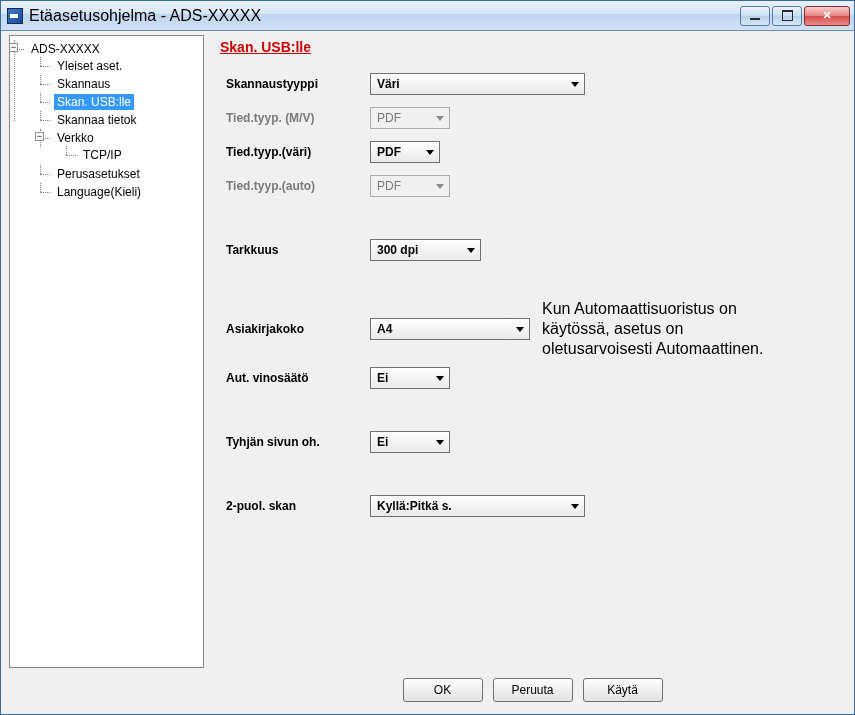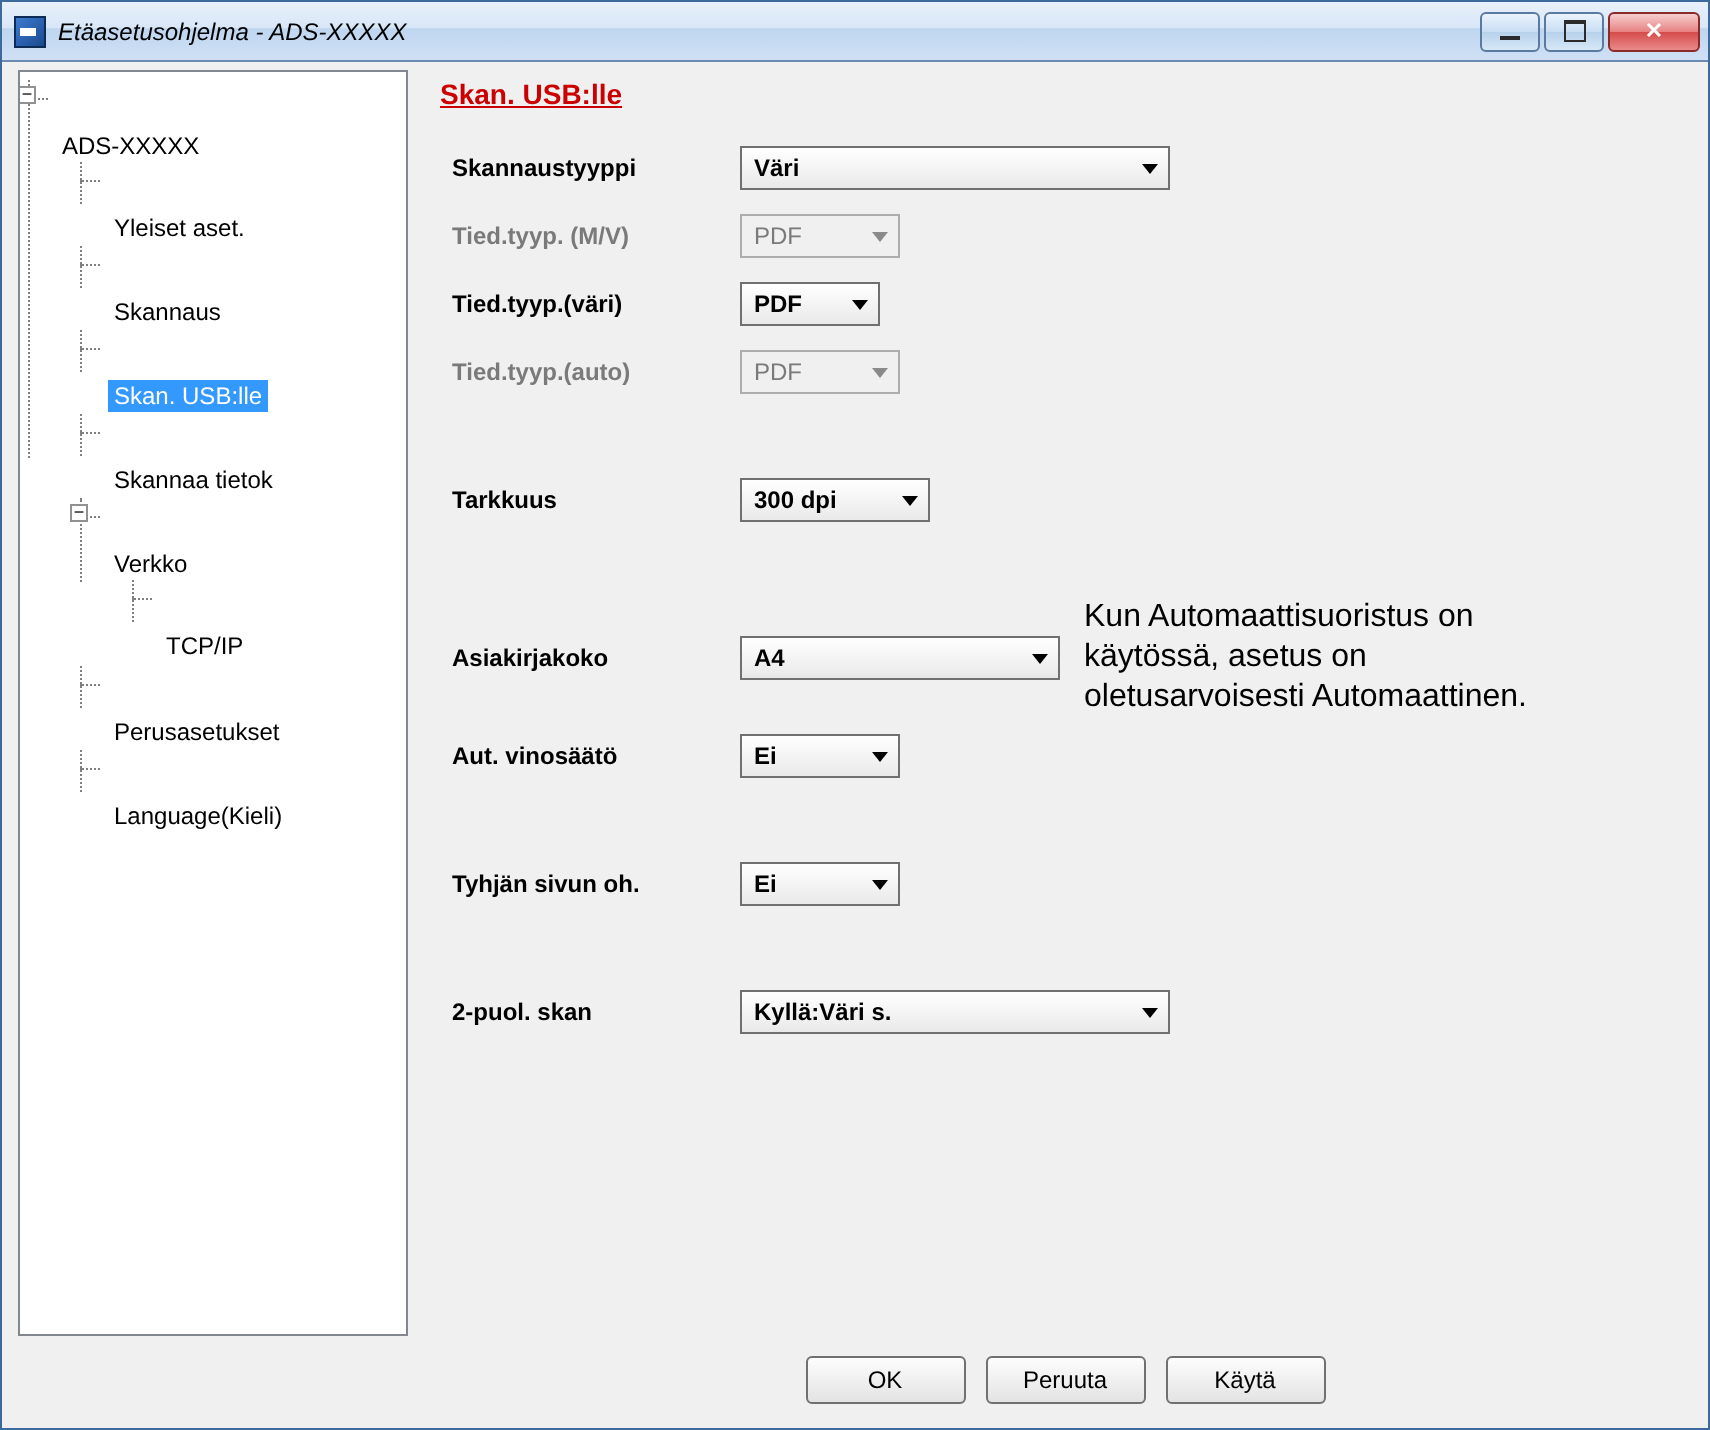--- a/index.html
+++ b/index.html
@@ -38,22 +38,21 @@
   .titlebar .app-icon::after{
     content:"";
     position:absolute;
     left:2px; top:5px;
     width:8px; height:4px;
     background:#fff;
   }
   .titlebar .title {
     flex: 1;
     color: #000;
-    font-size: 12px;
-    font-style: italic;
+    font-size: 16px;
   }
   .win-buttons {
     display: flex;
     gap: 2px;
   }
   .win-btn {
     width: 30px;
     height: 20px;
     border: 1px solid #5b7aa0;
     border-radius: 3px;
@@ -143,21 +142,20 @@
     background:#fff;
     font-size:9px;
     line-height:7px;
     text-align:center;
     color:#000;
     z-index:1;
   }
   .tree .node {
     padding: 1px 3px;
     display:inline-block;
-    margin-top:24px;
   }
   .tree .node.selected {
     background:#3399ff;
     color:#fff;
   }
   .main {
     flex:1;
     padding: 4px 12px 0 6px;
     overflow:auto;
   }
@@ -205,21 +203,21 @@
     position:absolute;
     right:5px;
     top:8px;
     border-left:4px solid transparent;
     border-right:4px solid transparent;
     border-top:5px solid #000;
   }
   .select.bold { font-weight:bold; }
   .select.w195 { width:215px; }
   .select.w140 { width:160px; }
-  .select.w95 { width:95px; }
+  .select.w95 { width:111px; }
   .select.w80 { width:80px; }
   .select.w70 { width:70px; }
   .select.disabled {
     background:#f0f0f0;
     color:#7a7a7a;
     border-color:#adadad;
   }
   .select.disabled::after{border-top-color:#8a8a8a;}
   .spacer-lg { height: 30px; }
   .button-row {
@@ -362,21 +360,21 @@
           <div class="select bold w80">
             <span>Ei</span>
           </div>
         </div>
 
         <div class="spacer-lg"></div>
 
         <div class="form-row">
           <div class="label">2-puol. skan</div>
           <div class="select bold w195">
-            <span>Kyllä:Väri s.</span>
+            <span>Kyllä:Pitkä s.</span>
           </div>
         </div>
 
       </div>
     </div>
 
     <div class="button-row">
       <div class="btn">OK</div>
       <div class="btn">Peruuta</div>
       <div class="btn">Käytä</div>

